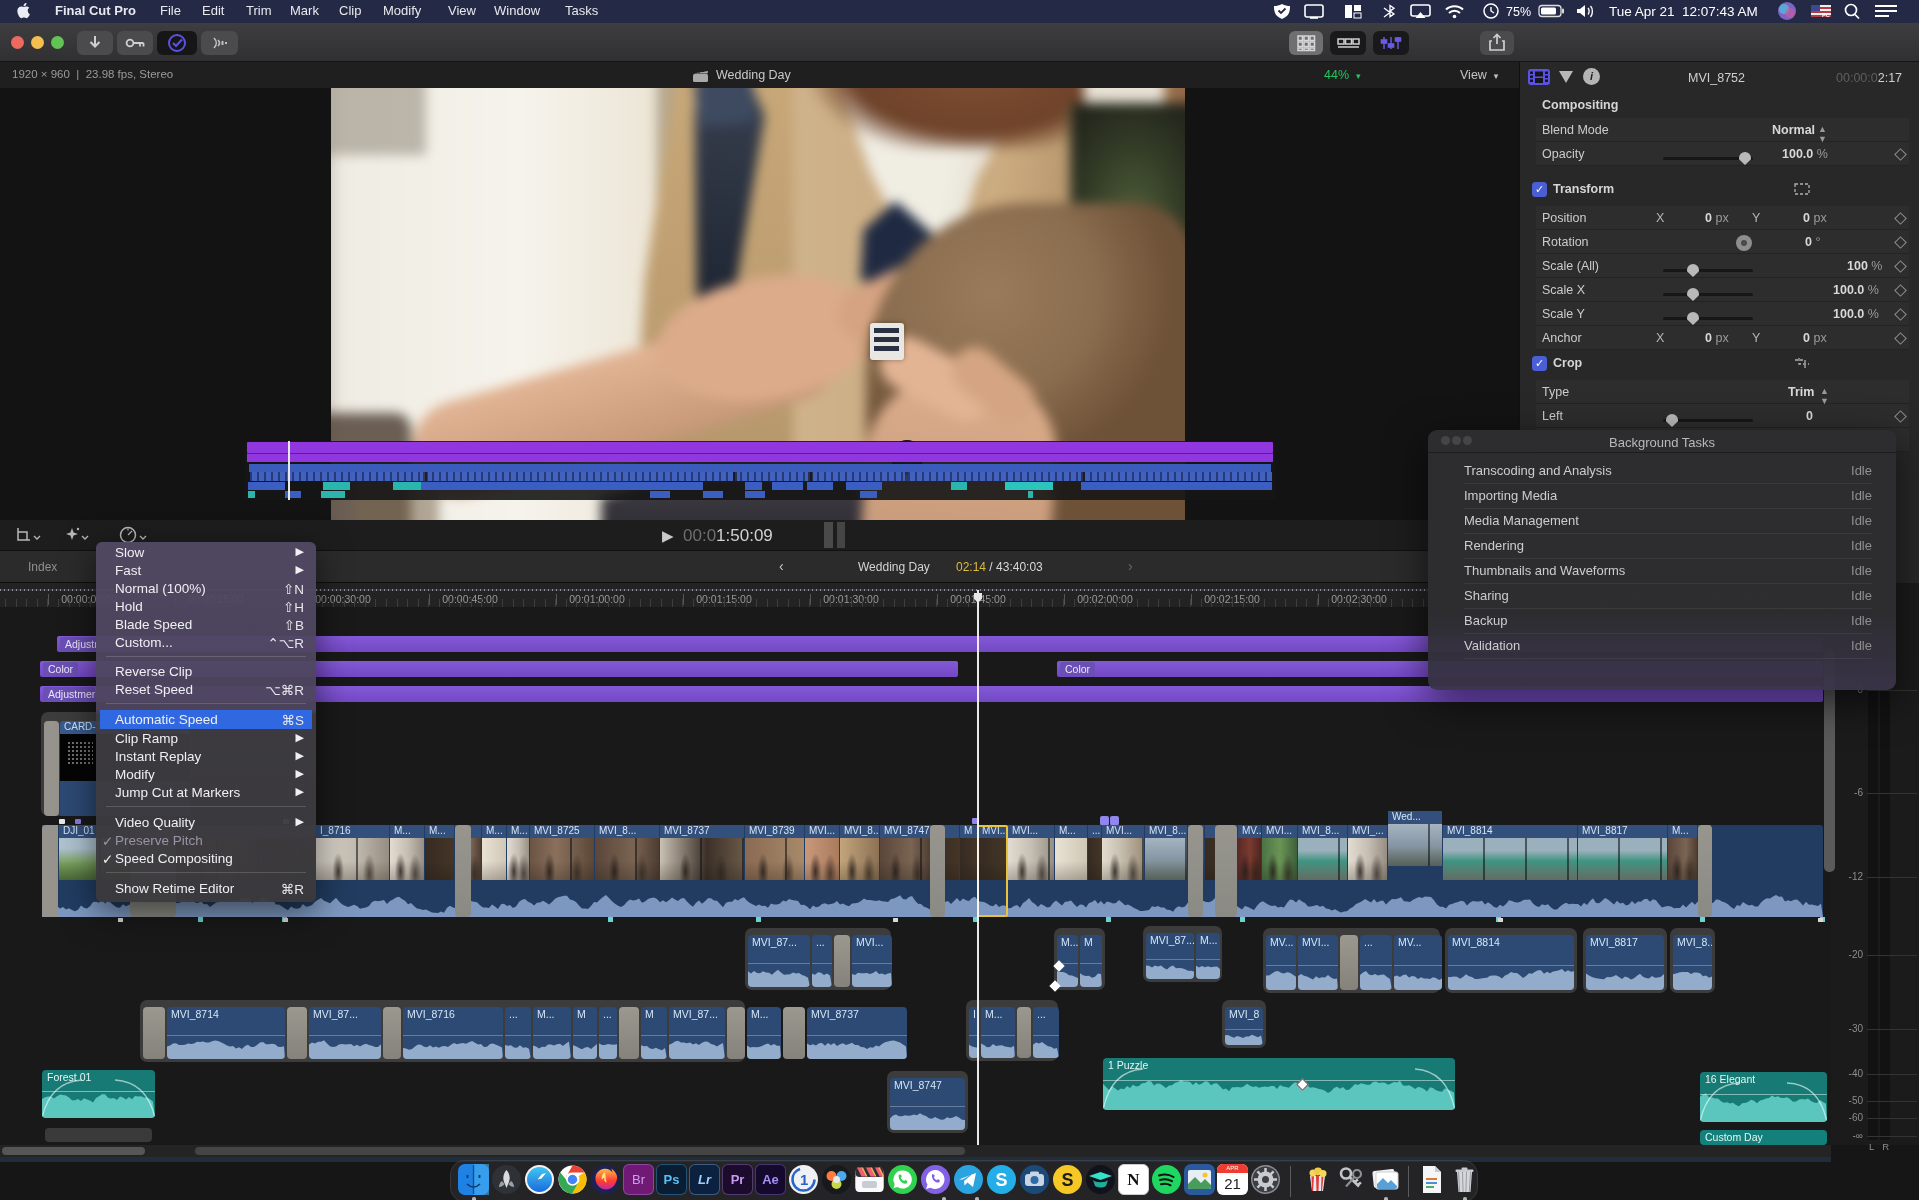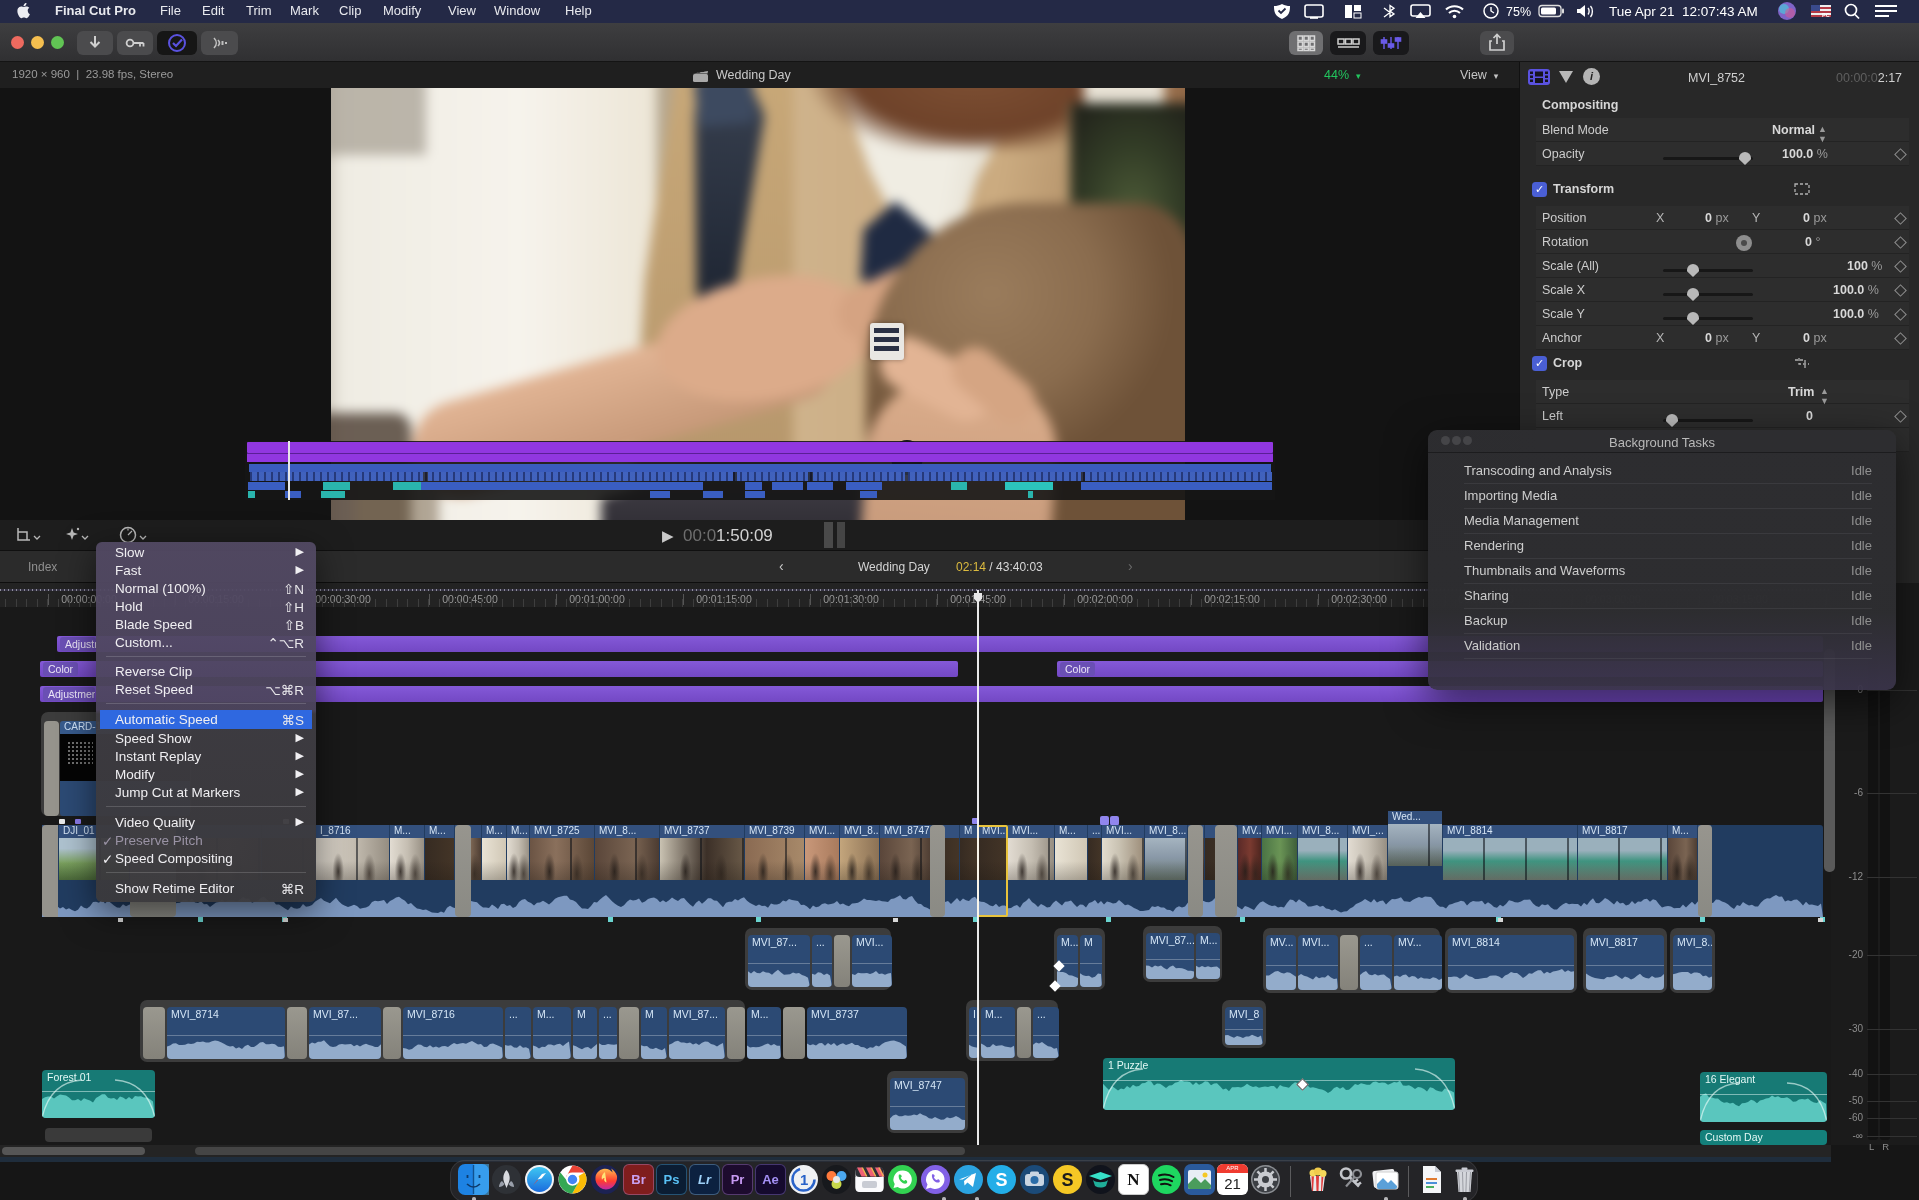--- a/index.html
+++ b/index.html
@@ -46,21 +46,21 @@
     </svg>
     <div class="mb-item" style="left:55px;font-weight:bold;">Final Cut Pro</div>
     <div class="mb-item" style="left:160px;">File</div>
     <div class="mb-item" style="left:202px;">Edit</div>
     <div class="mb-item" style="left:246px;">Trim</div>
     <div class="mb-item" style="left:290px;">Mark</div>
     <div class="mb-item" style="left:339px;">Clip</div>
     <div class="mb-item" style="left:383px;">Modify</div>
     <div class="mb-item" style="left:448px;">View</div>
     <div class="mb-item" style="left:494px;">Window</div>
-    <div class="mb-item" style="left:565px;">Help</div>
+    <div class="mb-item" style="left:565px;">Tasks</div>
     <svg width="660" height="23" viewBox="0 0 660 23" style="position:absolute;left:1259px;top:0">
       <path d="M23 4c3 1.6 5 2 8 2 0 6-1 10-8 13-7-3-8-7-8-13 3 0 5-.4 8-2z" fill="#fff"></path>
       <path d="M19.5 10.5l2.5 2.5 4.5-4.5" stroke="#242946" stroke-width="1.8" fill="none"></path>
       <rect x="46" y="5" width="18" height="12" rx="2" fill="none" stroke="#fff" stroke-width="1.6"></rect>
       <rect x="51" y="17" width="8" height="1.8" fill="#fff"></rect>
       <rect x="86" y="5" width="7" height="13" fill="#fff"></rect>
       <rect x="95" y="5" width="7" height="6" fill="#fff"></rect>
       <rect x="95" y="13" width="7" height="5" fill="none" stroke="#fff" stroke-width="1"></rect>
       <path d="M129 11l-6-4.5M129 11l-6 4.5M129 11V4l4 2.8-4 2.8 4 2.8-4 2.8v-6.7" stroke="#fff" stroke-width="1.3" fill="none" transform="translate(2 1.5)"></path>
       <rect x="152" y="5" width="19" height="11" rx="2" fill="none" stroke="#fff" stroke-width="1.6"></rect>
@@ -1185,21 +1185,21 @@
     <div class="mr" style="top:75px;color:#e8e7ea">⇧B</div>
     <div class="mi" style="top:93px;">Custom...</div>
     <div class="mr" style="top:93px;color:#e8e7ea">⌃⌥R</div>
     <div class="msep" style="top:114px"></div>
     <div class="mi" style="top:122px;">Reverse Clip</div>
     <div class="mi" style="top:140px;">Reset Speed</div>
     <div class="mr" style="top:140px;color:#e8e7ea">⌥⌘R</div>
     <div class="msep" style="top:161px"></div>
     <div class="mi" style="top:170px;">Automatic Speed</div>
     <div class="mr" style="top:170px;color:#e8e7ea">⌘S</div>
-    <div class="mi" style="top:189px;">Speed Show</div>
+    <div class="mi" style="top:189px;">Clip Ramp</div>
     <div class="mr" style="top:189px;font-size:11px">▶</div>
     <div class="mi" style="top:207px;">Instant Replay</div>
     <div class="mr" style="top:207px;font-size:11px">▶</div>
     <div class="mi" style="top:225px;">Modify</div>
     <div class="mr" style="top:225px;font-size:11px">▶</div>
     <div class="mi" style="top:243px;">Jump Cut at Markers</div>
     <div class="mr" style="top:243px;font-size:11px">▶</div>
     <div class="msep" style="top:264px"></div>
     <div class="mi" style="top:273px;">Video Quality</div>
     <div class="mr" style="top:273px;font-size:11px">▶</div>
@@ -1249,21 +1249,21 @@
       <defs>
         <linearGradient id="fx" x1="0" y1="0" x2="0" y2="1">
           <stop offset="0" stop-color="#ffbd4f"></stop>
           <stop offset=".6" stop-color="#ff3b30"></stop>
           <stop offset="1" stop-color="#c32aa3"></stop>
         </linearGradient>
       </defs>
       <path d="M15 8c-3 2-4 5-3 8 .5-1.5 1.5-2 2.5-2-1 2 0 4 2 4.5" fill="#ffe577"></path>
     </svg></div>
 <div class="dicon" style="left:623px;">
-    <div style="width:31px;height:31px;border-radius:6px;background:#7f1d1d;border:1.5px solid #c9a0f055;color:#c9a0f0;font-size:13px;font-weight:bold;text-align:center;line-height:29px">Br</div>
+    <div style="width:31px;height:31px;border-radius:6px;background:#701a75;border:1.5px solid #c9a0f055;color:#c9a0f0;font-size:13px;font-weight:normal;text-align:center;line-height:29px">Br</div>
   </div>
 <div class="dicon" style="left:656px;">
     <div style="width:31px;height:31px;border-radius:6px;background:#0b1d33;border:1.5px solid #59c1f555;color:#59c1f5;font-size:13px;font-weight:bold;text-align:center;line-height:29px">Ps</div>
   </div>
 <div class="dicon" style="left:689px;font-style:italic;">
     <div style="width:31px;height:31px;border-radius:6px;background:#0c2140;border:1.5px solid #9ed1f855;color:#9ed1f8;font-size:13px;font-weight:bold;text-align:center;line-height:29px">Lr</div>
   </div>
 <div class="dicon" style="left:722px;">
     <div style="width:31px;height:31px;border-radius:6px;background:#1d0b2e;border:1.5px solid #c79af255;color:#c79af2;font-size:13px;font-weight:bold;text-align:center;line-height:29px">Pr</div>
   </div>

